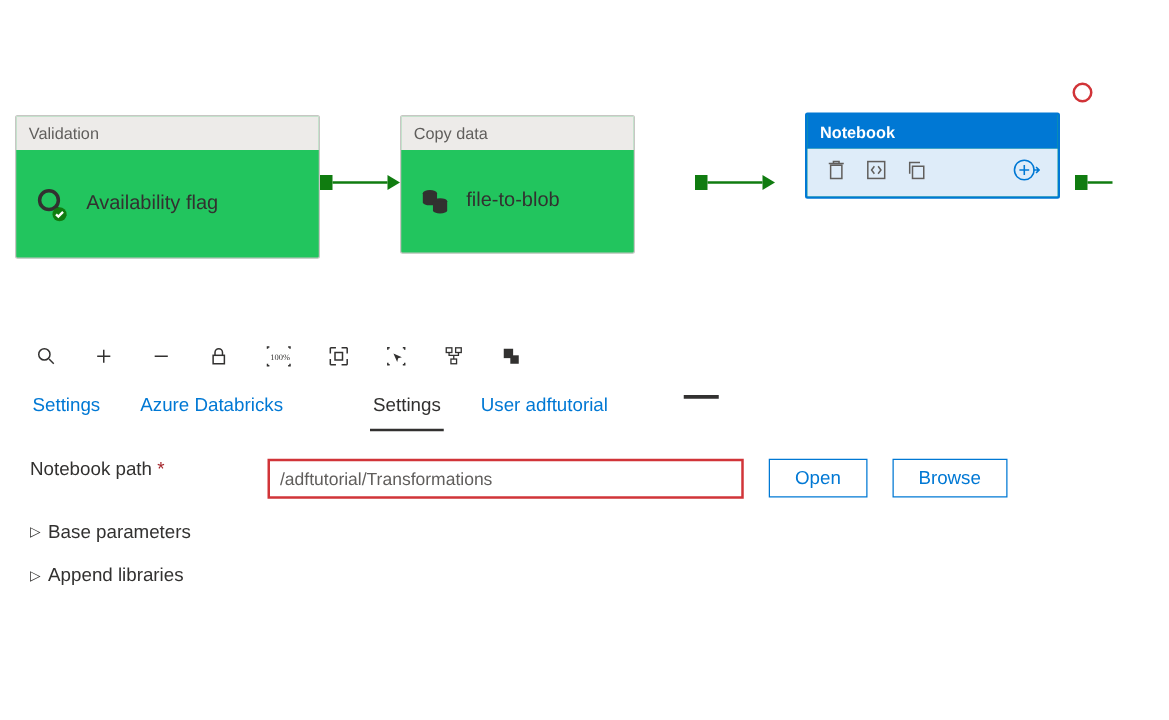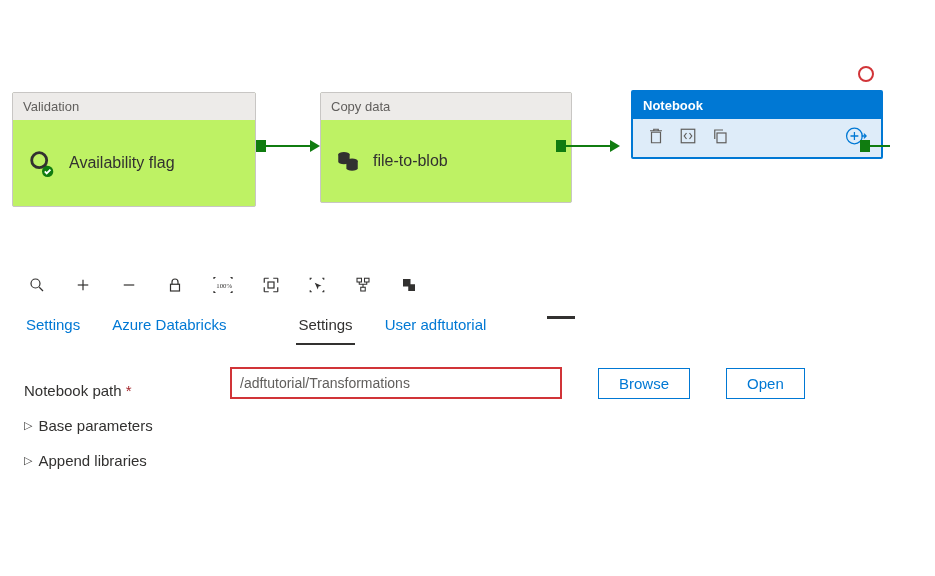--- a/index.html
+++ b/index.html
@@ -15,21 +15,21 @@
     overflow: hidden;
   }
   .canvas {
     position: relative;
     height: 265px;
     width: 100%;
   }
   .node {
     position: absolute;
     border: 1px solid #c8c6c4;
-    background: #bef264;
+    background: #22c55e;
     border-radius: 2px;
   }
   .node-header {
     background: #edebe9;
     padding: 6px 10px;
     font-size: 13px;
     color: #605e5c;
   }
   .node-header.selected {
     background: #0078d4;
@@ -112,30 +112,30 @@
   .tab.active {
     color: #323130;
     border-bottom: 2px solid #323130;
     margin-left: 40px;
   }
   .settings {
     padding: 22px 24px;
   }
   .field-row {
     display: flex;
-    align-items: flex-end;
-    gap: 36px;
+    align-items: flex-start;
+    gap: 20px;
   }
   .field-label {
     width: 170px;
     font-size: 15px;
   }
   .req { color: #a4262c; }
   .path-input {
-    width: 332px;
+    width: 381px;
     padding: 6px 8px;
     border: 2px solid #d13438;
     font-size: 14px;
     color: #605e5c;
     font-family: inherit;
   }
   .btn {
     border: 1px solid #0078d4;
     color: #0078d4;
     background: #fff;
@@ -173,40 +173,40 @@
           <path d="M19 25 l2 2 l4 -4" fill="none" stroke="#fff" stroke-width="2"></path>
         </svg>
       </span>
       <span>Availability flag</span>
     </div>
   </div>
   <div class="port" style="left:256px; top:140px;"></div>
   <div class="arrow-line" style="left:266px; top:145px; width:44px;"></div>
   <div class="arrow-head" style="left:310px; top:140px;"></div>
 
-  <div class="node" style="left:320px; top:92px; width:252px;">
+  <div class="node" style="left:320px; top:92px; width:188px;">
     <div class="node-header">Copy data</div>
     <div class="node-body">
       <span>
         <svg class="icon" width="26" height="26" viewBox="0 0 32 32">
           <ellipse cx="11" cy="8" rx="7" ry="3" fill="#323130"></ellipse>
           <path d="M4 8 v9 a7 3 0 0 0 14 0 v-9" fill="#323130"></path>
           <ellipse cx="21" cy="16" rx="7" ry="3" fill="#323130"></ellipse>
           <path d="M14 16 v9 a7 3 0 0 0 14 0 v-9" fill="#323130"></path>
         </svg>
       </span>
       <span>file-to-blob</span>
     </div>
   </div>
   <div class="port" style="left:556px; top:140px;"></div>
   <div class="arrow-line" style="left:566px; top:145px; width:44px;"></div>
   <div class="arrow-head" style="left:610px; top:140px;"></div>
 
   <div class="circle-badge" style="left:858px; top:66px;"></div>
-  <div class="node selected" style="left:631px; top:90px; width:252px;">
+  <div class="node selected" style="left:644px; top:90px; width:204px;">
     <div class="node-header selected">Notebook</div>
     <div class="node-actions">
       <span>
         <svg class="icon" width="18" height="18" viewBox="0 0 24 24">
             <path d="M6 7h12v14H6z M4 5h16 M9 3h6v2H9z" fill="none" stroke="#605e5c" stroke-width="1.6"></path>
           </svg>
       </span>
       <span>
         <svg class="icon" width="18" height="18" viewBox="0 0 24 24">
             <rect x="3" y="3" width="18" height="18" fill="none" stroke="#605e5c" stroke-width="1.6"></rect>
@@ -299,22 +299,22 @@
   <div class="tab active">Settings</div>
   <div class="tab">User adftutorial</div>
 </div>
 
 <div class="settings">
   <div class="field-row">
     <div class="field-label">
       <span>Notebook path</span> <span class="req">*</span>
     </div>
     <input class="path-input" type="text" value="/adftutorial/Transformations" style="">
+    <button class="btn">Open</button>
     <button class="btn">Browse</button>
-    <button class="btn">Open</button>
   </div>
   <div class="expander">
     <span class="chev">▷</span>
     <span>Base parameters</span>
   </div>
   <div class="expander">
     <span class="chev">▷</span>
     <span>Append libraries</span>
   </div>
 </div>

